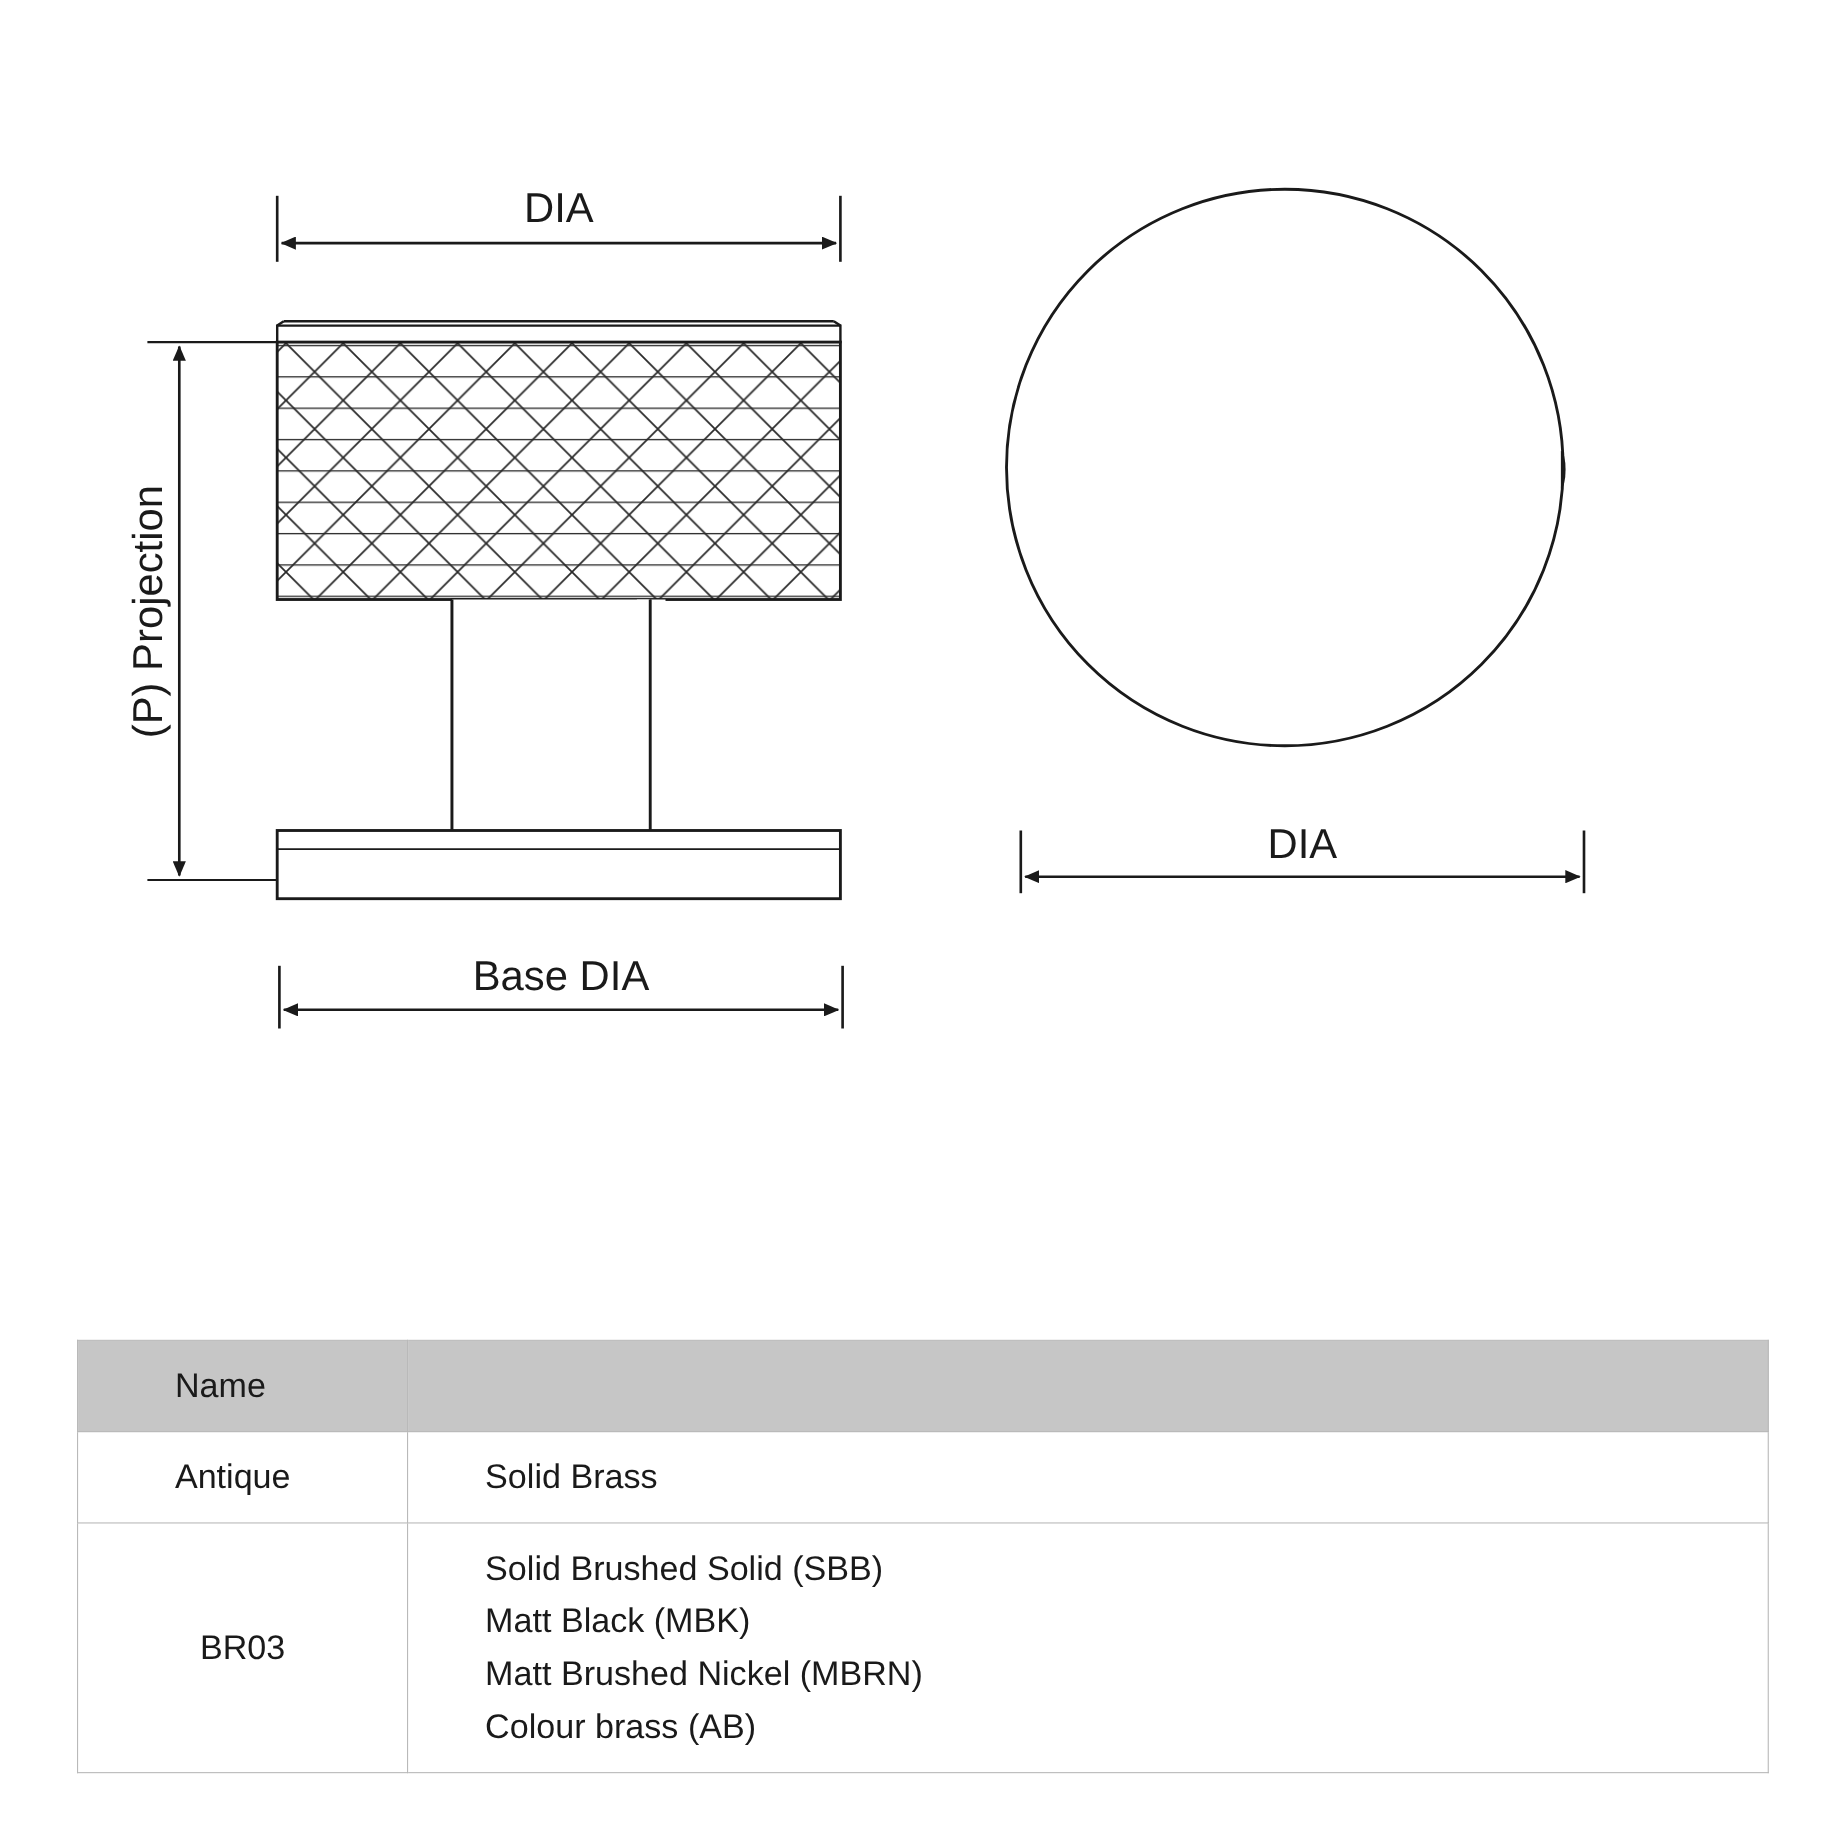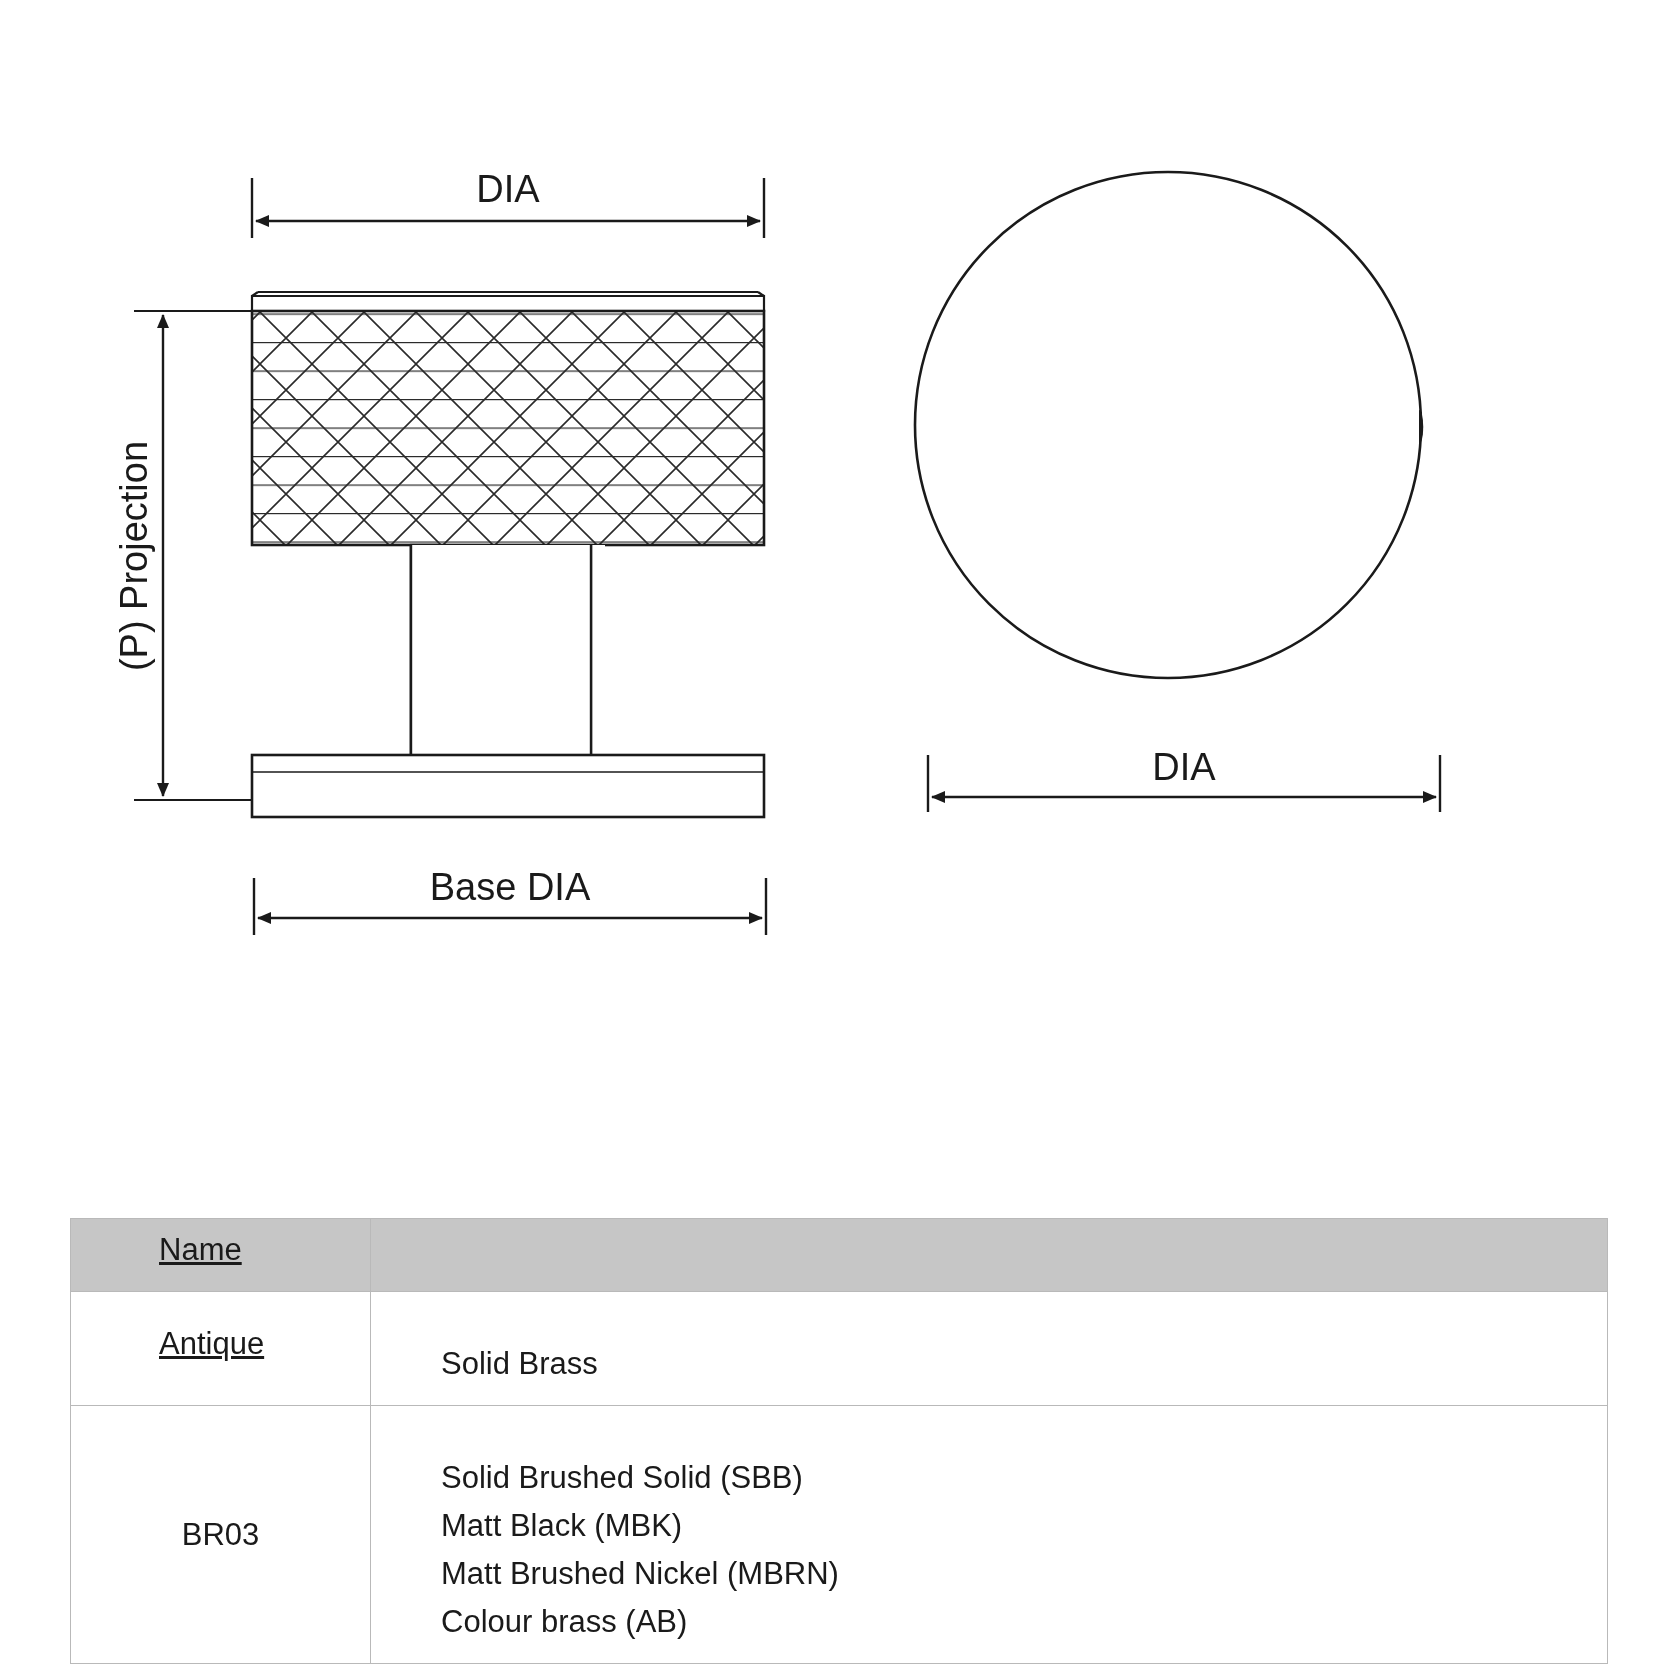--- a/index.html
+++ b/index.html
@@ -47,28 +47,26 @@
   }
   #spec-table td {
     border: 1px solid #b9b9b9;
     padding: 0;
     vertical-align: middle;
   }
   .col-a { width: 300px; }
   .col-b { width: auto; }
 
   .cell-pad {
-    padding: 7px 0 17px 88px;
+    padding: 17px 0 17px 88px;
     line-height: 1.55;
-    text-decoration: underline;
   }
   .cell-pad-b {
     padding: 17px 0 17px 70px;
     line-height: 1.55;
-    margin-top: 31px;
   }
   .row-head td {
     background: #c6c6c6;
   }
   .row-plain td {
     background: #ffffff;
   }
   .finish-line {
     display: block;
     white-space: nowrap;

